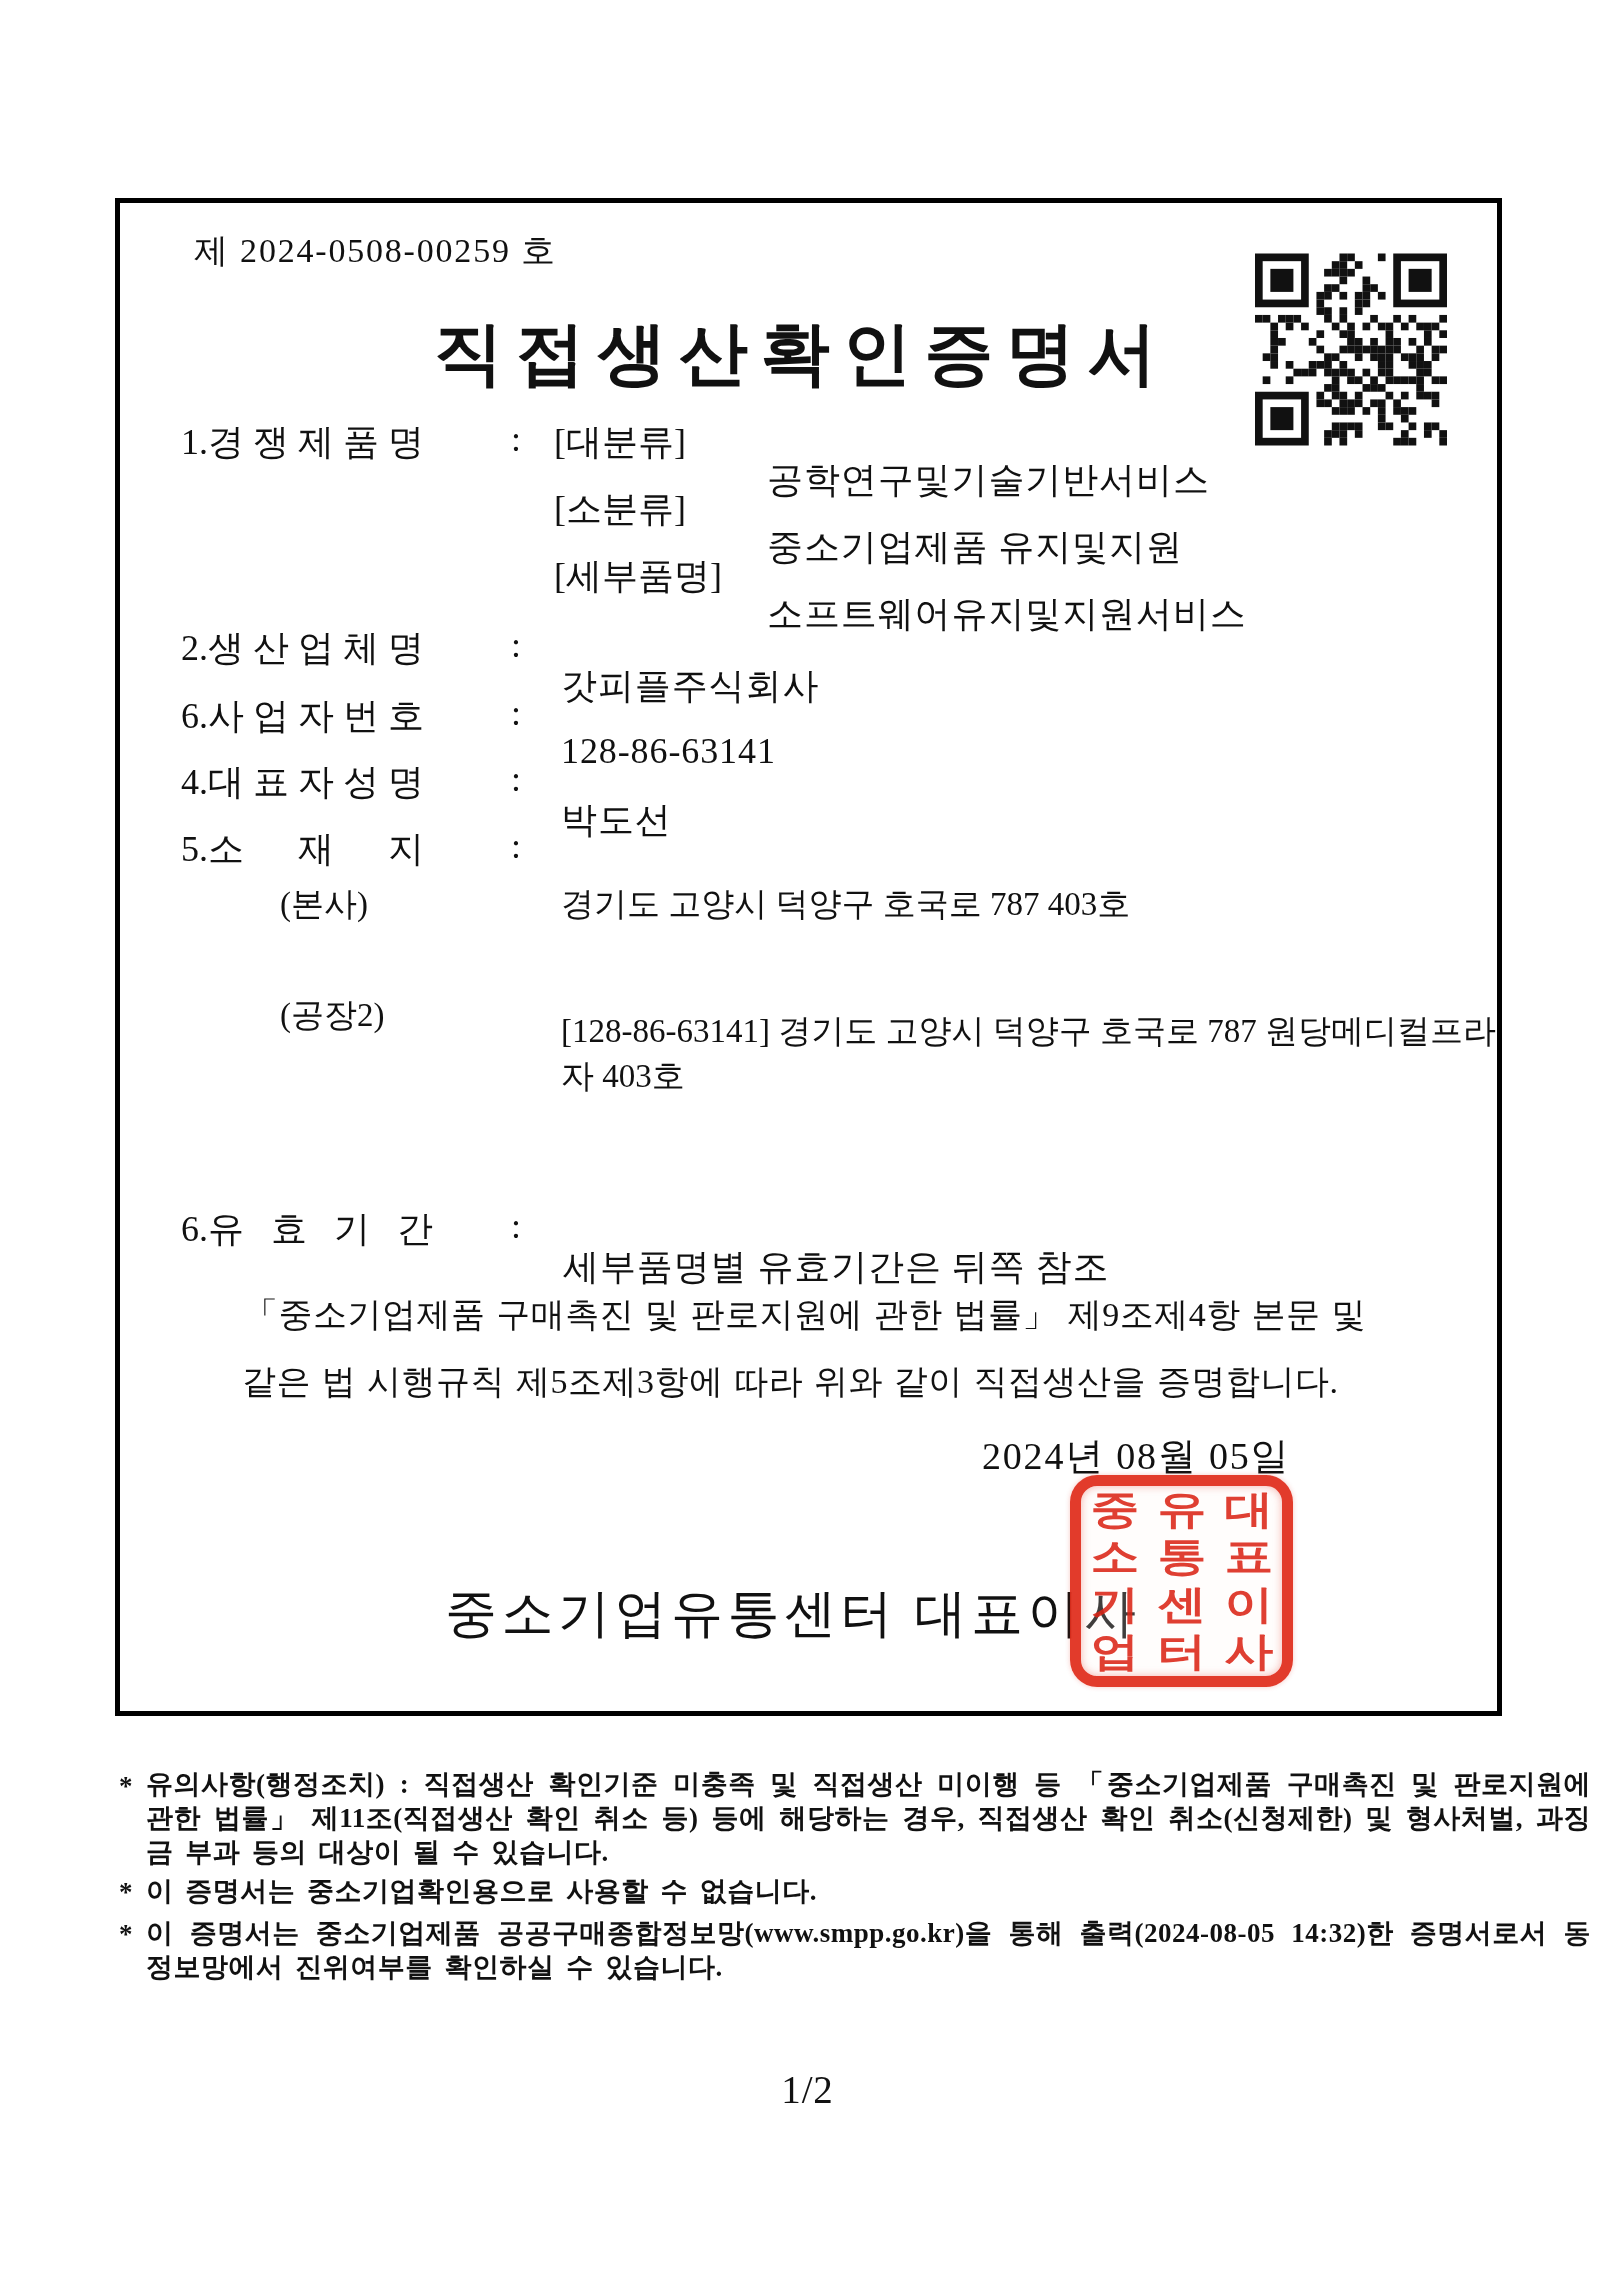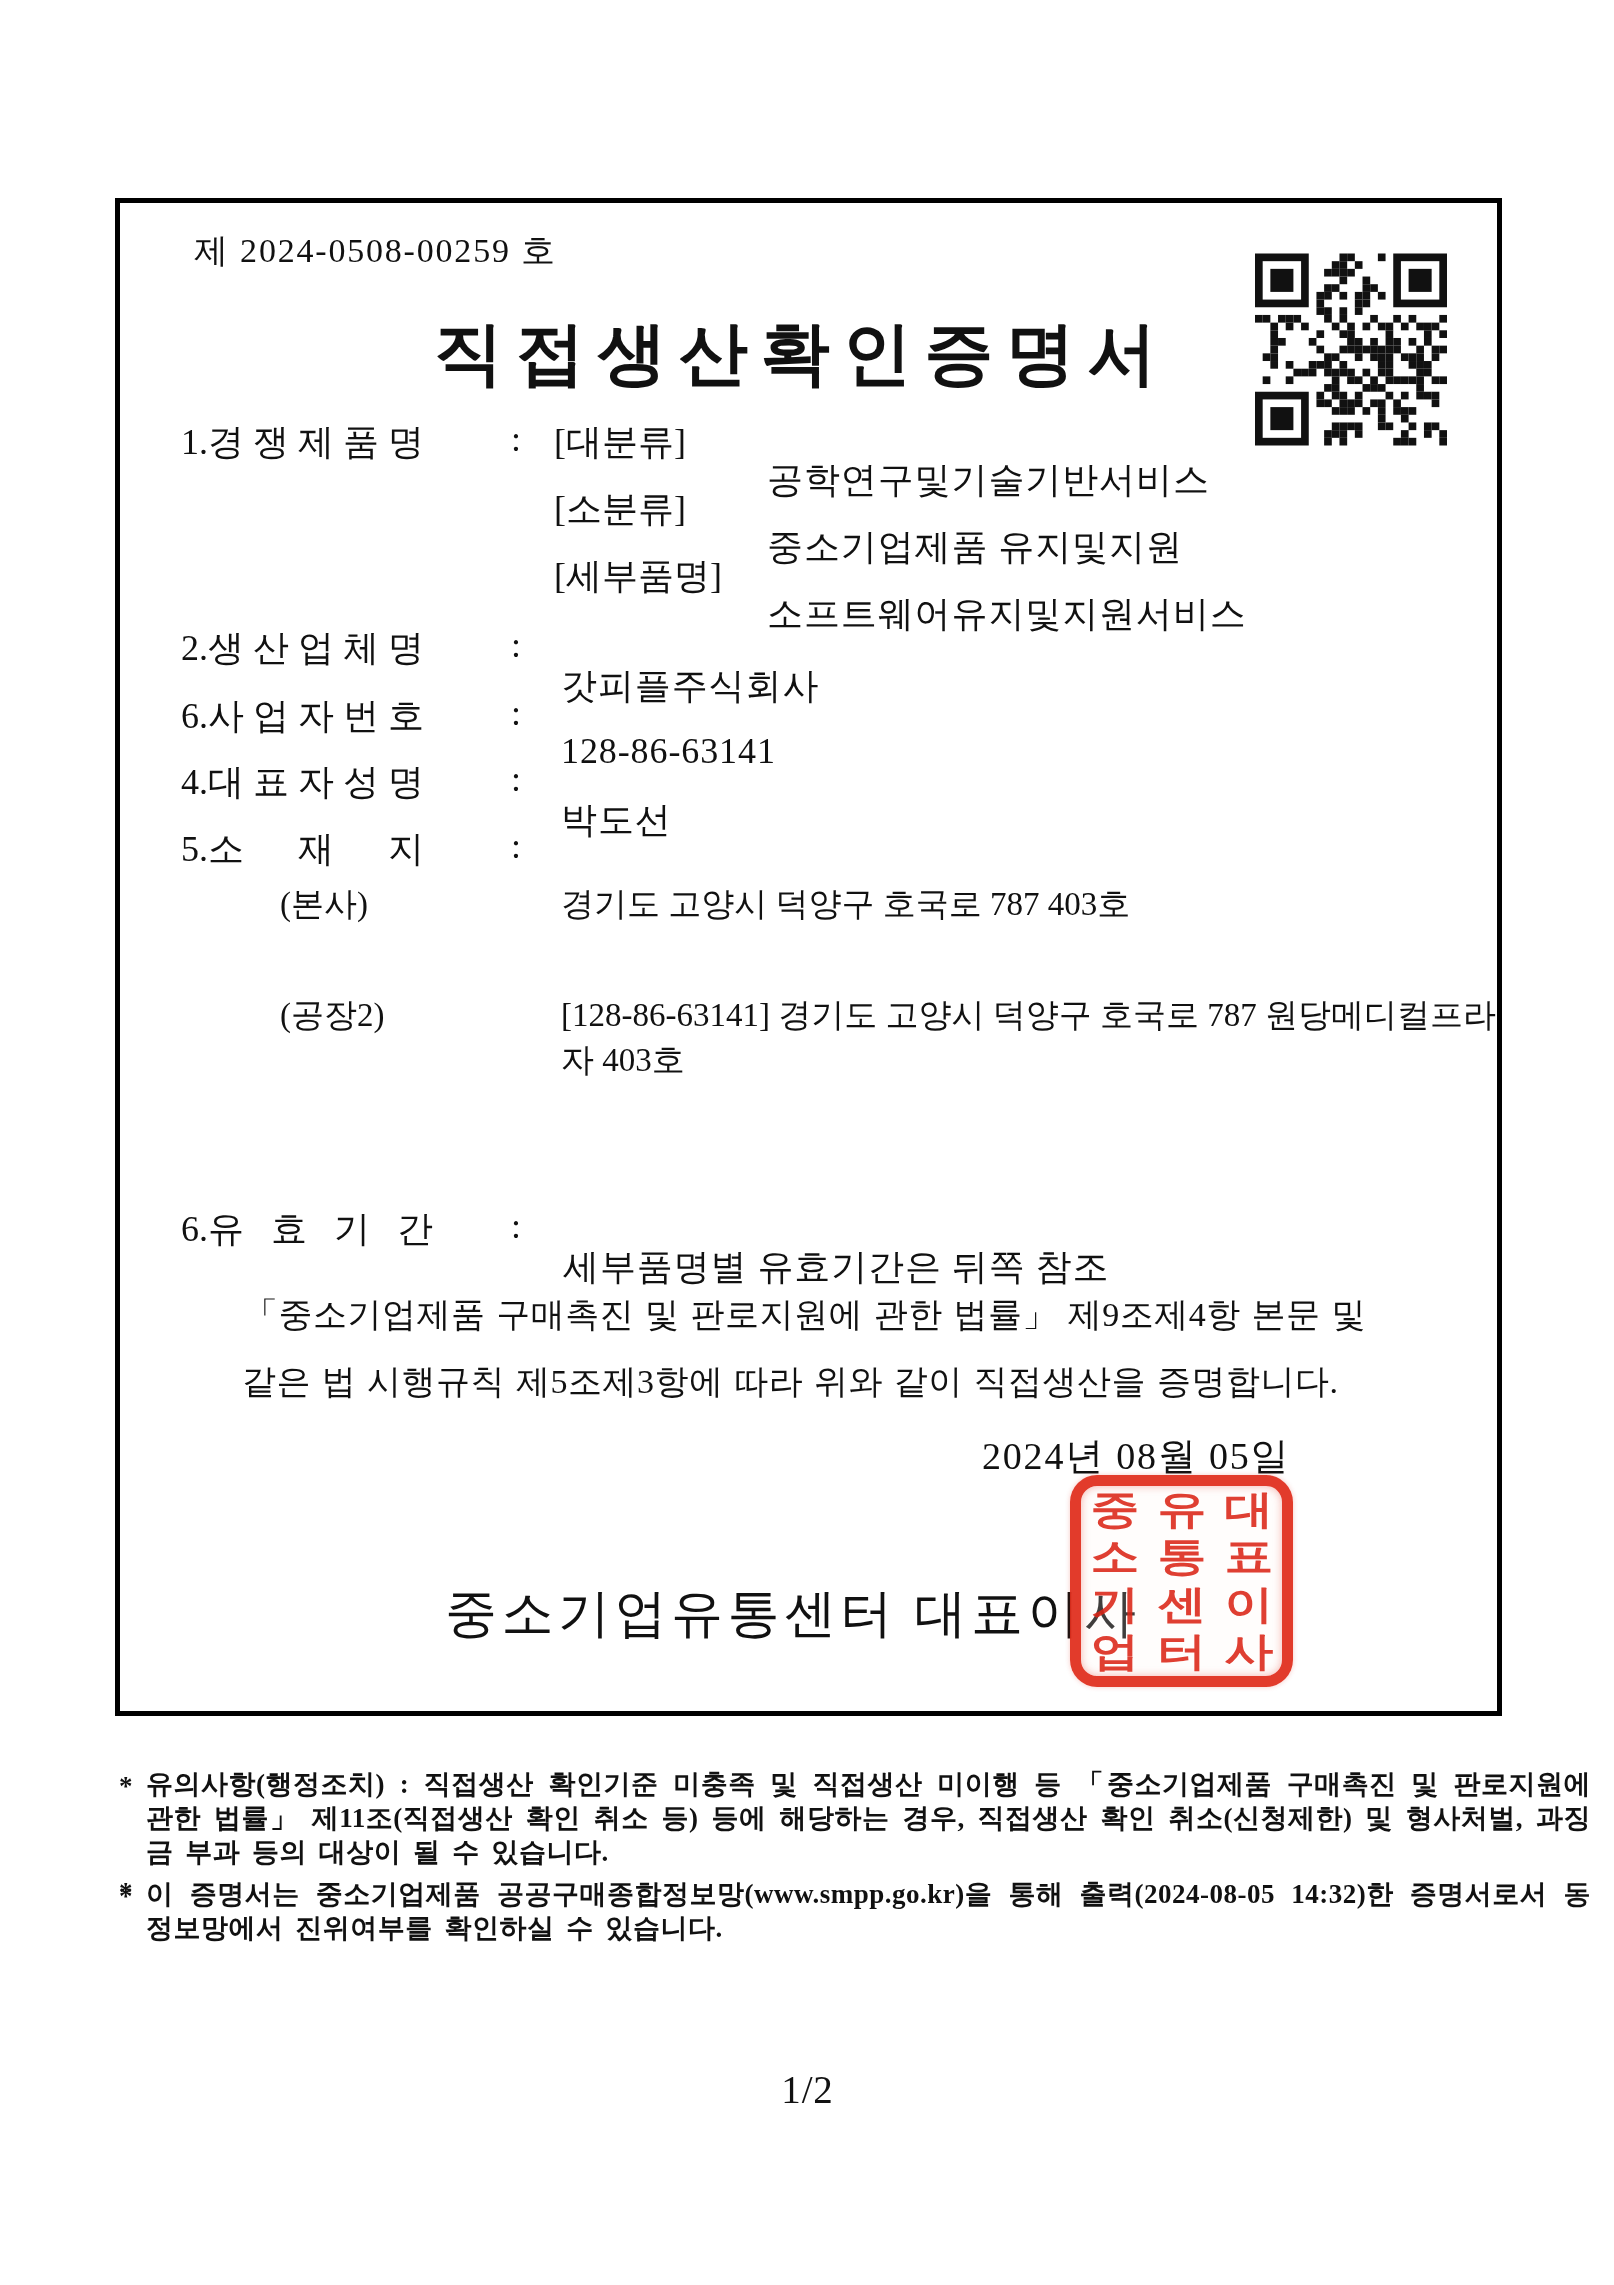--- a/index.html
+++ b/index.html
@@ -21,21 +21,21 @@
   .at{position:absolute;top:0;white-space:pre;}
   .doc-number{font-size:34px;letter-spacing:1.8px;}
   .title{
     font-size:69px;font-weight:700;letter-spacing:12.7px;white-space:pre;
   }
   .item{font-size:36px;}
   .item .val{letter-spacing:0.9px;margin-top:38px;}
   .addr{font-size:33px;}
   .wrapval{
     display:inline-block;width:945px;white-space:normal;
-    line-height:45px;vertical-align:top;
+    line-height:45px;vertical-align:top;margin-top:16px;
   }
   .statement{font-size:34px;letter-spacing:0.5px;word-spacing:1.8px;}
   .date{font-size:38px;letter-spacing:1.8px;}
   .issuer{font-size:52px;letter-spacing:4.5px;z-index:1;}
   .seal{
     position:absolute;left:1070px;top:1475px;width:223px;height:212px;
     box-sizing:border-box;border:11.8px solid rgba(224,42,26,.92);
     border-radius:27px;z-index:2;
     display:grid;grid-template-rows:repeat(4,1fr);grid-template-columns:repeat(3,1fr);
     grid-auto-flow:column;align-items:center;justify-items:center;
@@ -356,20 +356,21 @@
     <span>사</span>
   </div>
 
   <div class="footnotes">
     <div class="fn fn-gap-sm">
       <span class="mark">*</span>
       <span>유의사항(행정조치) : 직접생산 확인기준 미충족 및 직접생산 미이행 등 「중소기업제품 구매촉진 및 판로지원에 관한 법률」 제11조(직접생산 확인 취소 등) 등에 해당하는 경우, 직접생산 확인 취소(신청제한) 및 형사처벌, 과징금 부과 등의 대상이 될 수 있습니다.</span>
     </div>
     <div class="fn fn-gap-md">
       <span class="mark">*</span>
+      <span>이 증명서는 중소기업확인용으로 사용할 수 없습니다.</span>
     </div>
     <div class="fn">
       <span class="mark">*</span>
       <span>이 증명서는 중소기업제품 공공구매종합정보망(www.smpp.go.kr)을 통해 출력(2024-08-05 14:32)한 증명서로서 동 정보망에서 진위여부를 확인하실 수 있습니다.</span>
     </div>
   </div>
 
   <div class="page-number">1/2</div>
 
 </div>

